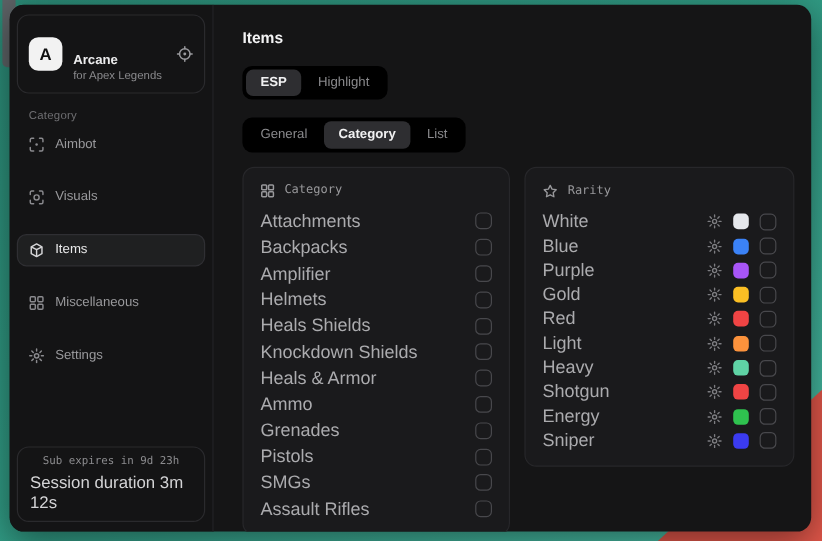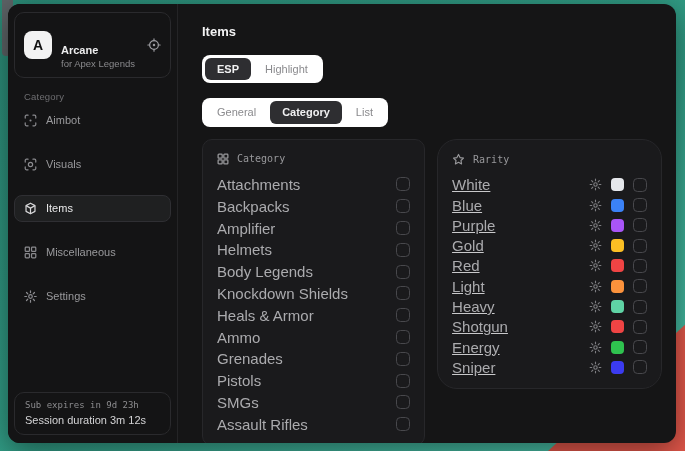--- a/index.html
+++ b/index.html
@@ -58,57 +58,57 @@
   .nav-item.active {
     background:#1f2021; border-color:#2f2f33; color:#e9e9ea;
   }
   .nav-item.active .icn { color:#d6d6d8; }
 
   .side-spacer { flex:1; }
   .session-card {
     margin:0 2px 2px; border:1px solid #2a2a2d; border-radius:10px;
     padding:7px 10px 8px;
   }
-  .session-line1 { font-family:"DejaVu Sans Mono", monospace; font-size:9px; color:#8c8c8f; }
-  .session-line2 { font-size:11px; color:#d4d4d6; margin-top:4px; }
+  .session-line1 { font-family:"DejaVu Sans Mono", monospace; font-size:9px; color:#8c8c8f;text-align:center; }
+  .session-line2 { font-size:14px; color:#d4d4d6; margin-top:4px; }
 
   
   .main { flex:1; padding:14px 14px 0 24px; display:flex; flex-direction:column; min-width:0; }
   .page-title { font-size:13px; font-weight:bold; color:#f2f2f3; margin:6px 0 16px; }
 
   .seg {
-    display:inline-flex; background:#ffffff; border-radius:8px; padding:3px;
+    display:inline-flex; background:#000000; border-radius:8px; padding:3px;
     gap:2px; width:fit-content;
   }
   .seg-opt {
     padding:4px 12px; font-size:11px; color:#8a8a8d; border-radius:6px; cursor:default;
     line-height:1.3;
   }
   .seg-opt.active { background:#2e2e31; color:#f1f1f2; font-weight:bold; }
   .mode-toggle { margin-bottom:15px; }
   .tab-bar { margin-bottom:12px; }
 
   .panels { display:flex; gap:12px; align-items:flex-start; }
   .panel {
     background:#1a1a1c; border:1px solid #27272a; border-radius:10px;
     padding:10px 14px 10px;
   }
   .panel-category { width:234px; }
-  .panel-rarity { width:236px;border-radius:20px; }
+  .panel-rarity { width:236px; }
   .panel-header {
     display:flex; align-items:center; gap:8px;
     font-family:"DejaVu Sans Mono", monospace; font-size:10px; color:#98989b;
     padding:3px 0 9px;
   }
   .panel-header .icn { display:flex; color:#98989b; }
 
   .row {
     display:flex; align-items:center; justify-content:space-between; height:21.8px;
   }
-  .panel-rarity .row { height:20.3px;text-decoration:underline; }
+  .panel-rarity .row { height:20.3px; }
   .row-label { font-size:15px; color:#ababae; }
   .checkbox {
     width:14px; height:14px; border:1.5px solid #48484c; border-radius:4.5px;
     flex:none; cursor:default;
   }
   .r-controls { display:flex; align-items:center; gap:9px; }
   .row-gear { display:flex; color:#7d7d81; cursor:default; }
   .swatch { width:13px; height:13px; border-radius:4px; flex:none; cursor:default; }
 
   svg { display:block; }
@@ -238,21 +238,21 @@
         </div>
         <div class="row">
           <span class="row-label">Amplifier</span>
           <span class="checkbox"></span>
         </div>
         <div class="row">
           <span class="row-label">Helmets</span>
           <span class="checkbox"></span>
         </div>
         <div class="row">
-          <span class="row-label">Body Legends</span>
+          <span class="row-label">Heals Shields</span>
           <span class="checkbox"></span>
         </div>
         <div class="row">
           <span class="row-label">Knockdown Shields</span>
           <span class="checkbox"></span>
         </div>
         <div class="row">
           <span class="row-label">Heals &amp; Armor</span>
           <span class="checkbox"></span>
         </div>

